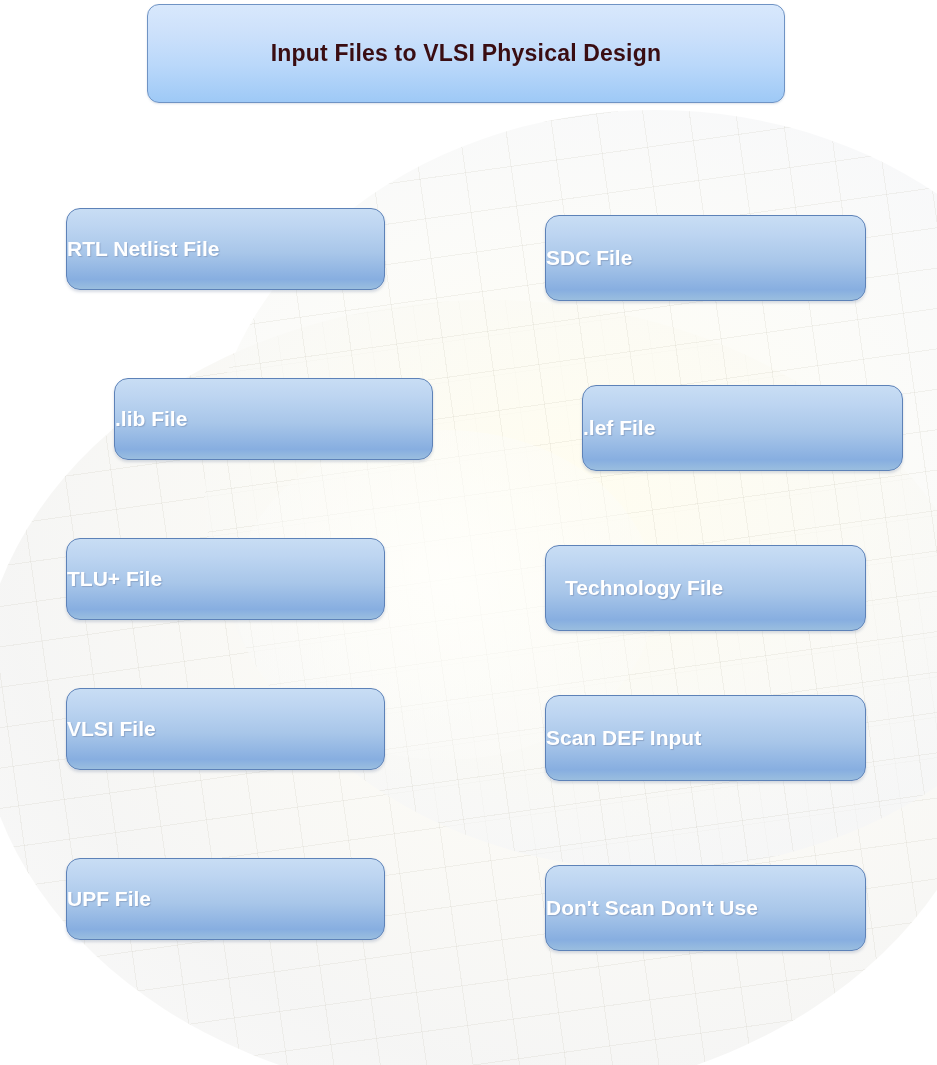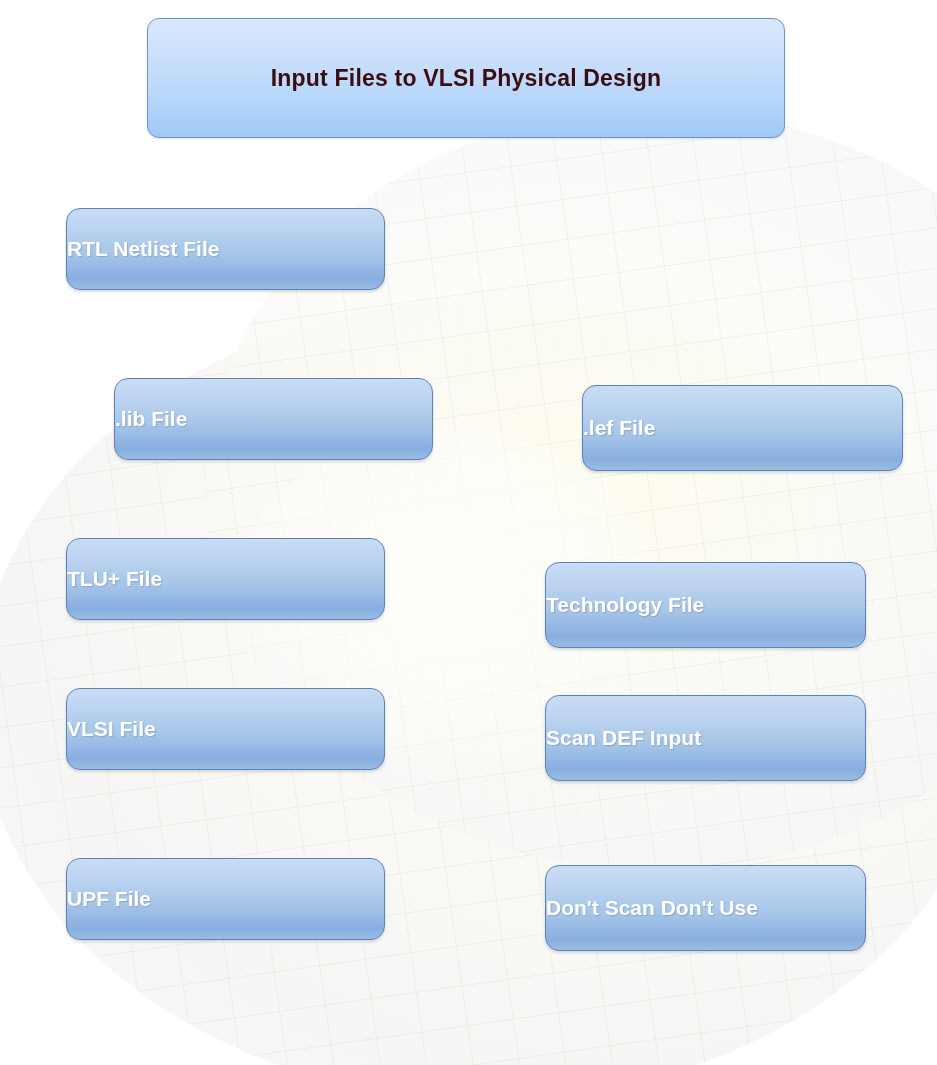--- a/index.html
+++ b/index.html
@@ -73,23 +73,23 @@
       repeating-linear-gradient(0deg,  rgba(175,170,150,0.13) 0 1px, rgba(0,0,0,0) 1px 40px);
     transform: rotate(-8deg);
   }
   .grid-a { left: -22px; top: 300px; width: 1020px; height: 800px; }
   .grid-b { left: 205px; top: 110px; width: 900px; height: 760px; }
 
   
   .title-box {
     position: absolute;
     left: 147px;
-    top: 18px;
+    top: 4px;
     width: 638px;
-    height: 120px;
+    height: 99px;
     border: 1px solid #6f93c4;
     border-radius: 12px;
     background: linear-gradient(to bottom, #d8e8fc 0%, #cde1fb 28%, #bad8fa 62%, #9ec9f6 100%);
     box-shadow: 0 1px 2px rgba(120,140,170,0.25);
     display: flex;
     align-items: center;
     justify-content: center;
     box-sizing: border-box;
   }
   .title-text {
@@ -128,21 +128,21 @@
   .col-right { left: 545px; width: 321px; height: 86px; }
 
   .row-0-l { top: 208px; }
   .row-1-l { top: 378px; margin-left: 48px; }
   .row-2-l { top: 538px; }
   .row-3-l { top: 688px; }
   .row-4-l { top: 858px; }
 
   .row-0-r { top: 215px; }
   .row-1-r { top: 385px; margin-left: 37px; }
-  .row-2-r { top: 562px; }
+  .row-2-r { top: 545px; padding-left: 19px; }
   .row-3-r { top: 695px; }
   .row-4-r { top: 865px; }
 </style>
 </head>
 <body>
 
 <div id="stage">
 
   <div class="bg-layer">
     <div class="wafer wafer-a"></div>
@@ -169,20 +169,23 @@
   <div class="file-box col-left row-2-l">
     <span class="label">TLU+ File</span>
   </div>
   <div class="file-box col-left row-3-l">
     <span class="label">VLSI File</span>
   </div>
   <div class="file-box col-left row-4-l">
     <span class="label">UPF File</span>
   </div>
 
+  <div class="file-box col-right row-0-r">
+    <span class="label">SDC File</span>
+  </div>
   <div class="file-box col-right row-1-r">
     <span class="label">.lef File</span>
   </div>
   <div class="file-box col-right row-2-r">
     <span class="label">Technology File</span>
   </div>
   <div class="file-box col-right row-3-r">
     <span class="label">Scan DEF Input</span>
   </div>
   <div class="file-box col-right row-4-r">

